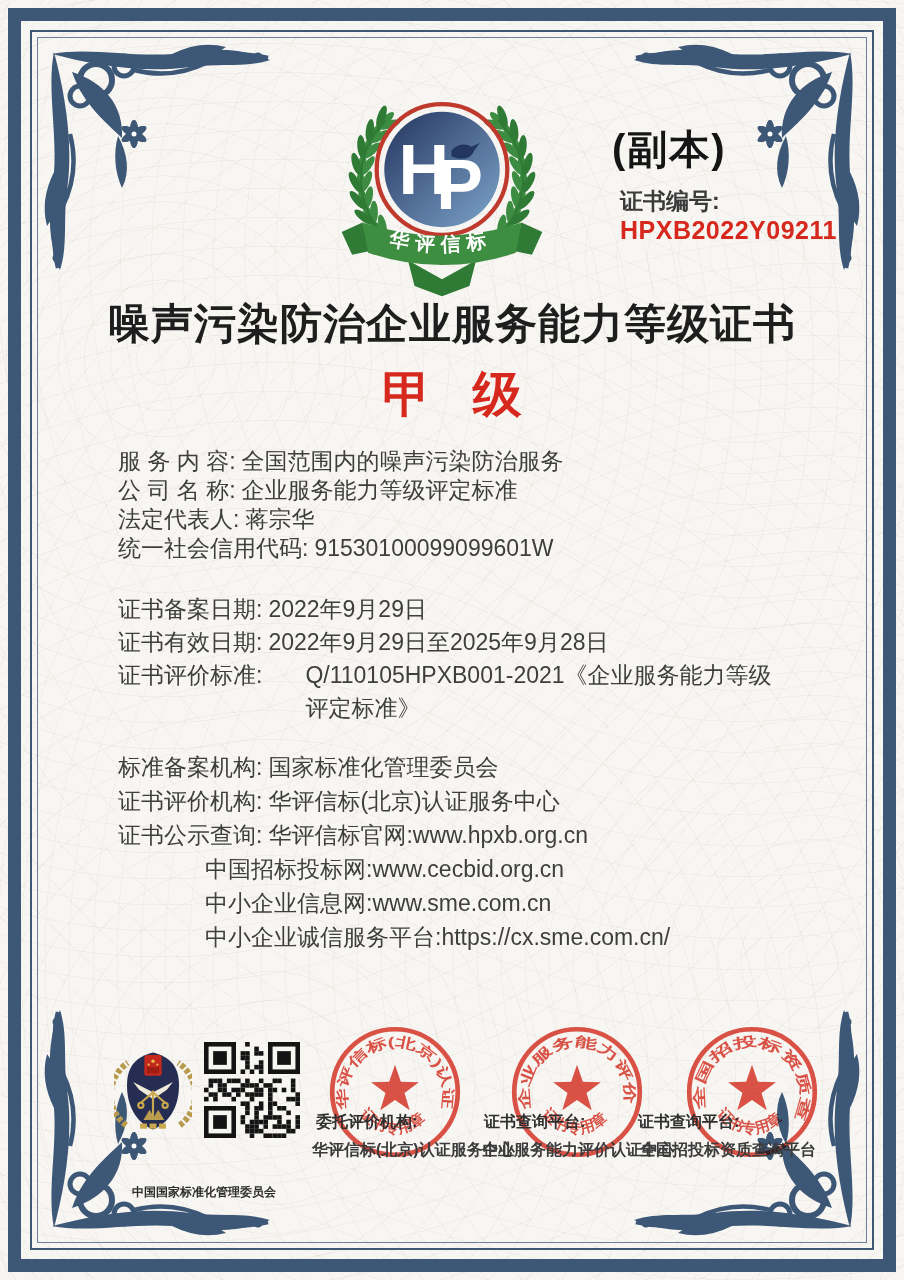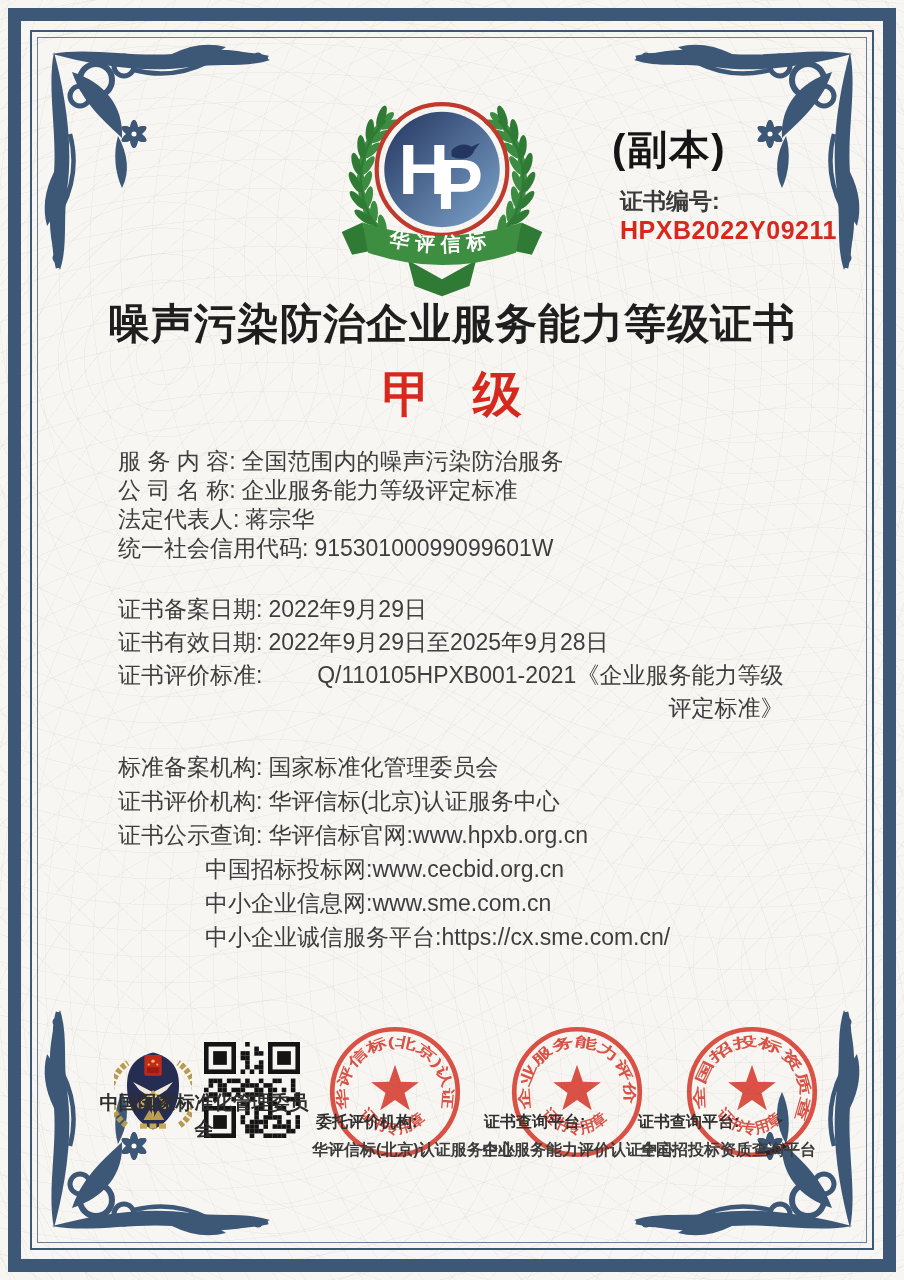--- a/index.html
+++ b/index.html
@@ -27,31 +27,31 @@
   .certno-label{position:absolute;left:620px;top:186px;font-size:23px;font-weight:700;color:#3a3a3a;}
   .certno-value{position:absolute;left:620px;top:216px;font-size:25px;font-weight:800;color:#d7281e;letter-spacing:.5px;}
   .title{position:absolute;left:0;right:0;top:296px;text-align:center;
          font-size:42px;font-weight:900;color:#1e1e1e;letter-spacing:1px;}
   .grade{position:absolute;left:14px;right:0;top:362px;text-align:center;
          font-size:49px;font-weight:900;color:#d7281e;letter-spacing:14px;}
   
   .sec{position:absolute;left:118px;}
   .sec .row{display:flex;font-size:23px;font-weight:400;color:#3e3e3e;}
   .sec .lbl{white-space:pre;flex:none;}
-  .sec .val{margin-left:6px;text-align:right;}
+  .sec .val{margin-left:6px;}
   .sec1{top:447px;} .sec1 .row{line-height:29px;}
   .sec2{top:593px;} .sec2 .row{line-height:33px;}
   .sec2 .row .val.wrap{width:478px;margin-left:43px;}
   .sec3{top:750px;} .sec3 .row{line-height:34px;}
   .sec3 .row .val.indent{margin-left:87px;}
   
   .emblem{position:absolute;left:114px;top:1040px;width:78px;height:96px;}
   .qr{position:absolute;left:204px;top:1042px;width:96px;height:96px;}
-  .authority-caption{position:absolute;left:96px;top:1090px;width:216px;text-align:center;
-      font-size:19px;font-weight:600;color:#2e2e2e;}
+  .authority-caption{position:absolute;left:96px;top:1184px;width:216px;text-align:center;
+      font-size:12px;font-weight:600;color:#2e2e2e;}
   .seal{position:absolute;width:136px;height:136px;color:#dd3b2d;opacity:.87;mix-blend-mode:multiply;}
   .seal text{font-weight:700;fill:currentColor;}
   .seal1{left:327px;top:1024px;} .seal2{left:509px;top:1024px;} .seal3{left:684px;top:1024px;}
   .seal-label{position:absolute;font-size:16px;font-weight:800;color:#2f2f2f;white-space:nowrap;text-align:right;}
   .seal-name{position:absolute;font-size:16px;font-weight:600;color:#3b3b3b;white-space:nowrap;}
   .sl1{left:316px;top:1112px;} .sn1{left:312px;top:1140px;}
   .sl2{left:484px;top:1112px;} .sn2{left:482px;top:1140px;}
   .sl3{left:638px;top:1112px;} .sn3{left:640px;top:1140px;}
 </style>
 </head>

